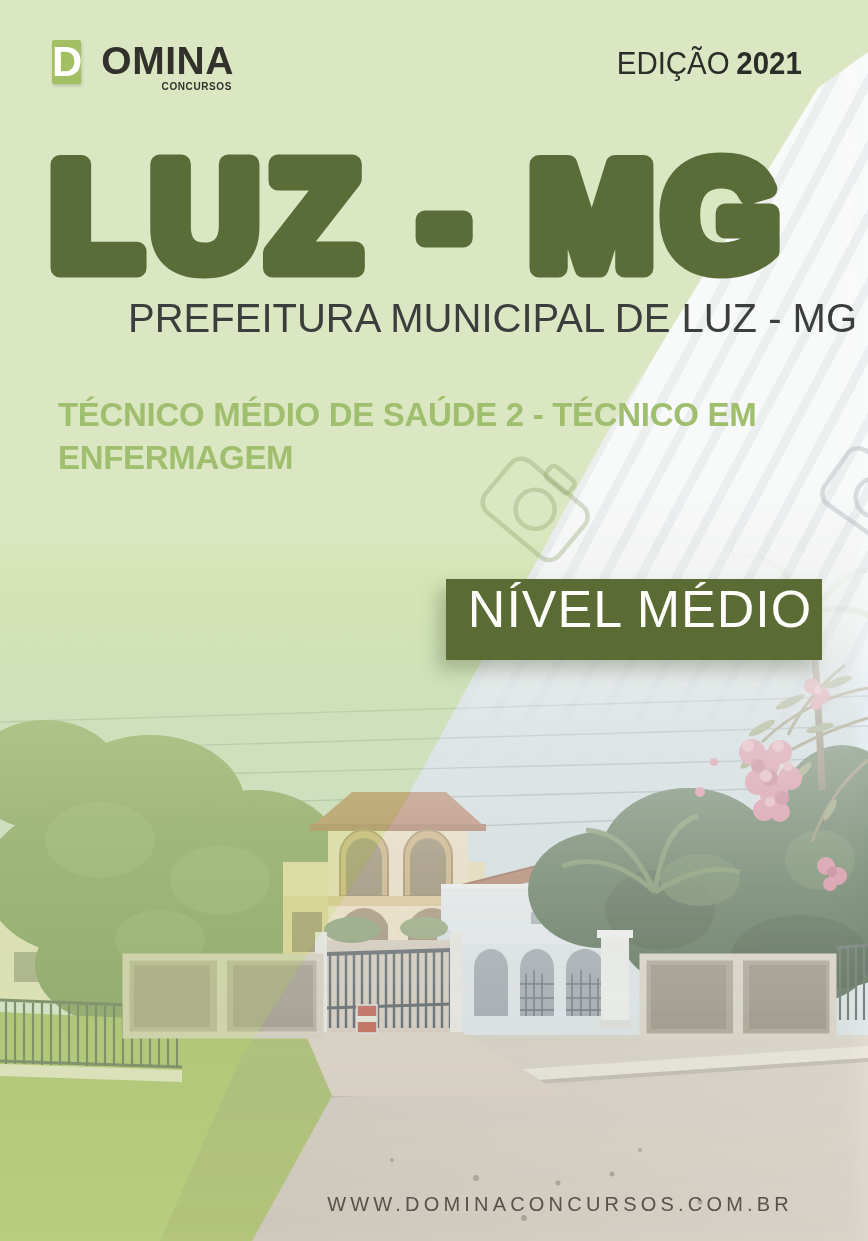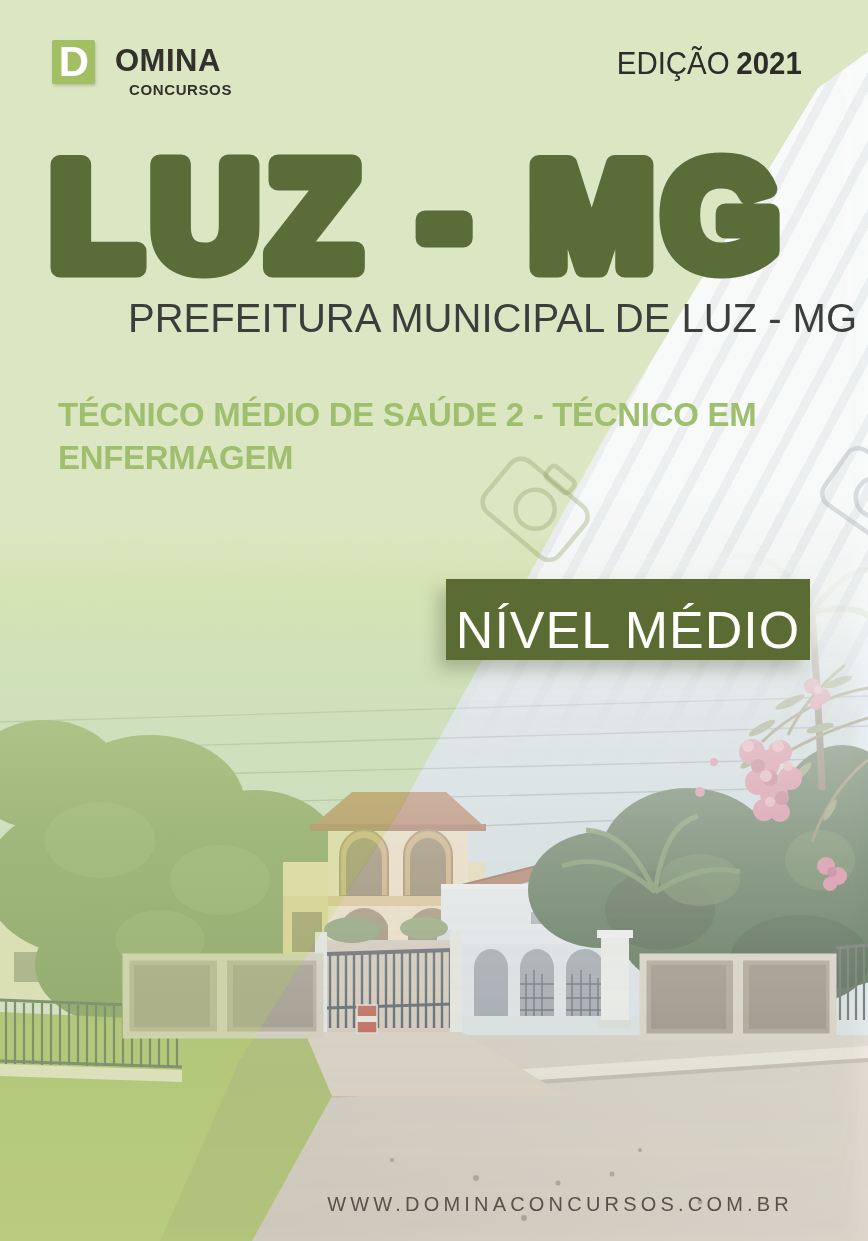--- a/index.html
+++ b/index.html
@@ -61,22 +61,22 @@
   .wm{position:absolute;pointer-events:none;}
   
   .logo{position:absolute;left:52px;top:40px;width:180px;}
   .logo-row{display:flex;align-items:flex-start;}
   .logo-mark{
     width:43px;height:44px;background:#a2bf63;border-radius:2px;
     display:flex;align-items:center;justify-content:center;
     box-shadow:1px 2px 3px rgba(80,95,55,.25);
   }
   .logo-initial{color:#fff;font-size:42px;font-weight:800;line-height:44px;letter-spacing:-1px;}
-  .logo-word{color:#33312b;font-size:31px;font-weight:800;line-height:42px;letter-spacing:.5px;margin-left:20px;}
-  .logo-tagline{color:#33312b;font-size:15px;font-weight:700;letter-spacing:.6px;text-align:right;margin-top:-3px;}
+  .logo-word{color:#33312b;font-size:39px;font-weight:800;line-height:42px;letter-spacing:.5px;margin-left:20px;}
+  .logo-tagline{color:#33312b;font-size:10px;font-weight:700;letter-spacing:.6px;text-align:right;margin-top:-3px;}
   
   .edition{
     position:absolute;right:66px;top:46px;color:#2c2c2a;font-size:31px;
     transform:scaleX(.95);transform-origin:right center;white-space:nowrap;
   }
   .edition .yr{font-weight:800;margin-left:7px;}
   
   .title-svg{position:absolute;left:0;top:0;width:868px;height:340px;overflow:visible;}
   .title-svg text{
     font-family:"Liberation Sans","DejaVu Sans",sans-serif;
@@ -89,22 +89,23 @@
     color:#3c3e3d;font-size:40px;font-weight:400;letter-spacing:0;white-space:nowrap;text-align:right;
   }
   .role{
     position:absolute;left:58px;top:393px;width:800px;
     color:#a0bf6e;font-size:34px;font-weight:800;line-height:43px;letter-spacing:-.3px;
     transform:scaleX(.97);transform-origin:left top;
   }
   
   .badge{
     position:absolute;left:446px;top:579px;width:364px;height:81px;
-    background:#5a6c33;display:flex;align-items:flex-end;justify-content:center;
+    background:#5a6c33;display:flex;align-items:flex-start;justify-content:center;
     box-shadow:-8px 10px 16px rgba(90,100,70,.35);
+    padding-left:12px;
   }
   .badge span{color:#fdfdf9;font-size:52px;font-weight:400;letter-spacing:1px;white-space:nowrap;}
   
   .website{
     position:absolute;right:75px;top:1193px;color:#57524b;
     font-size:20px;font-weight:400;letter-spacing:4.2px;white-space:nowrap;
   }
 </style>
 </head>
 <body>

